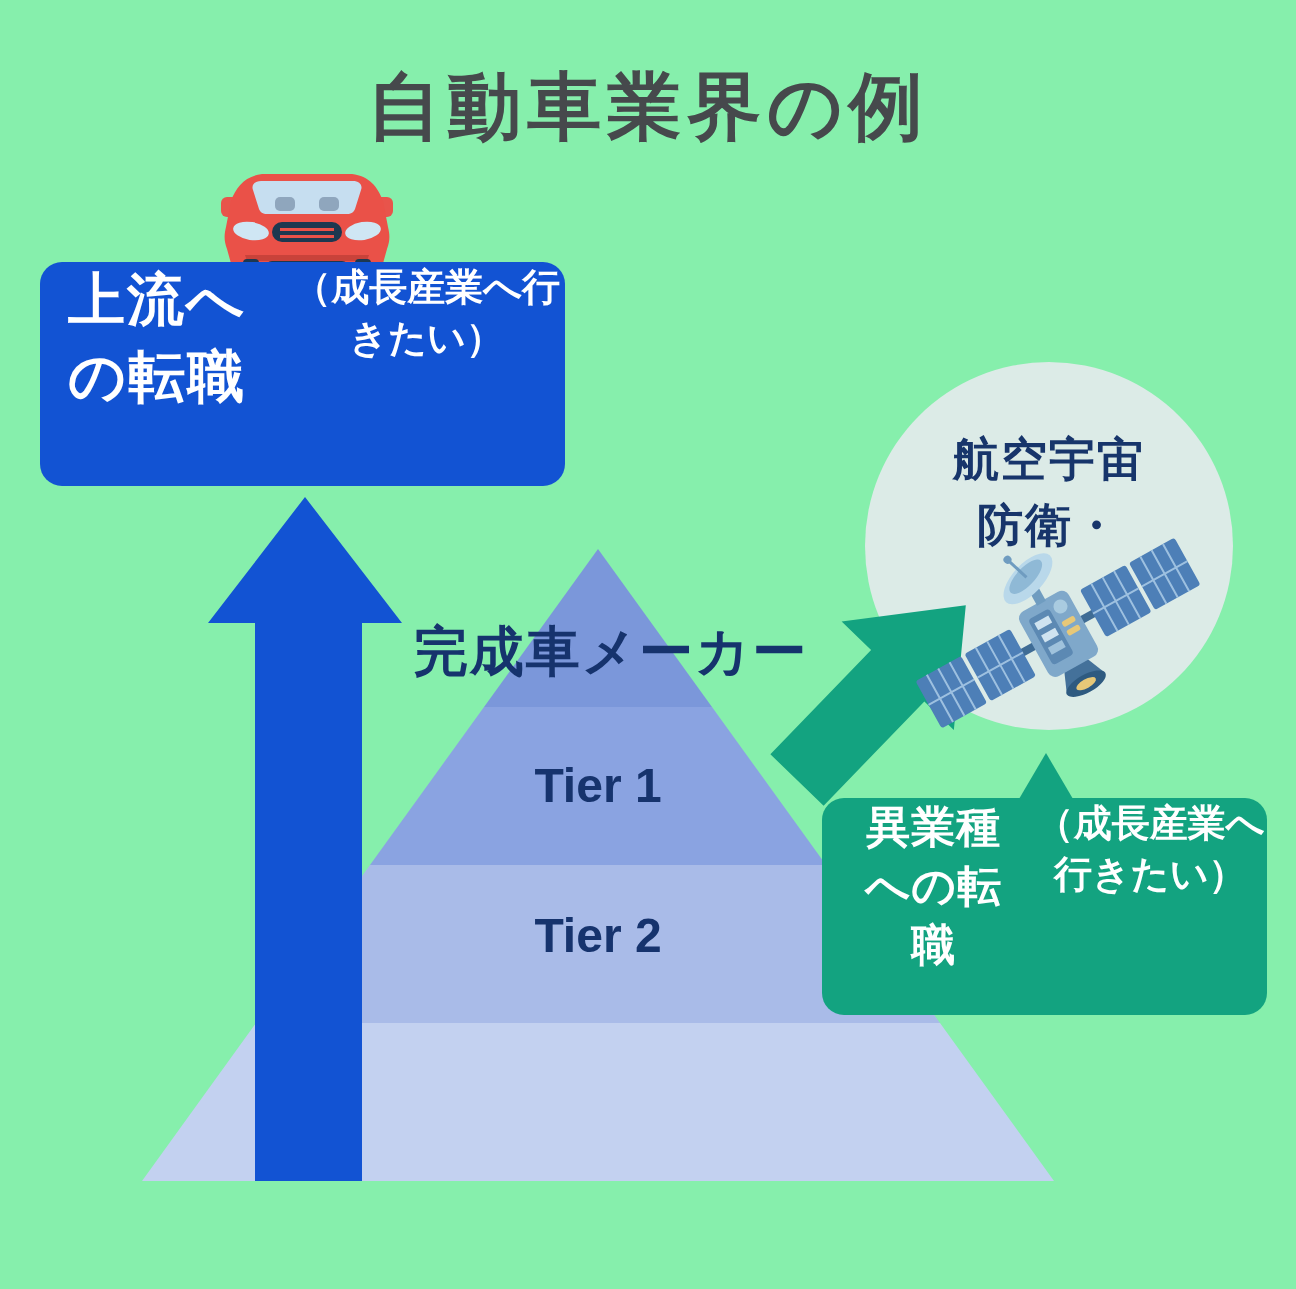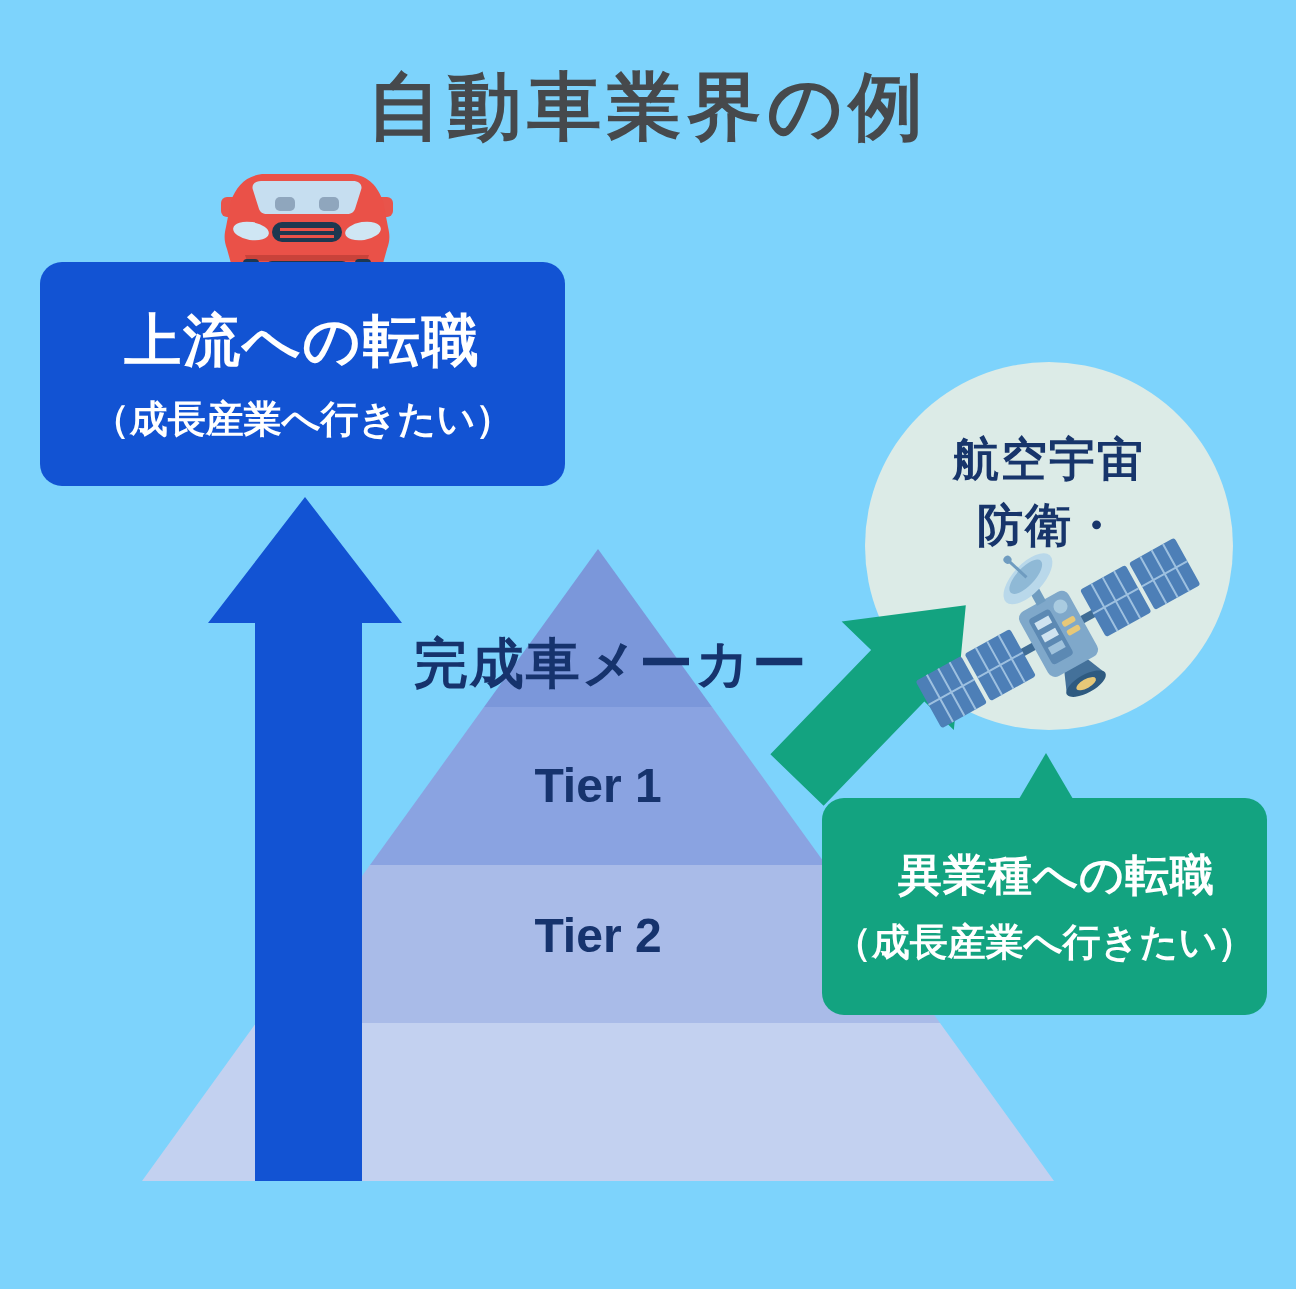--- a/index.html
+++ b/index.html
@@ -1,32 +1,32 @@
 <!DOCTYPE html>
 <html><head>
 <meta charset="utf-8">
 <style>
   html,body{margin:0;padding:0;background:#e8e8e9;}
   .canvas{
     position:relative;
     width:1296px;height:1289px;
-    background:#7dd3fc;
+    background:#86efac;
     overflow:hidden;
     font-family:"Liberation Sans","DejaVu Sans",sans-serif;
   }
   svg.scene{position:absolute;left:0;top:0;}
   .title{
     position:absolute;left:0;top:58px;width:100%;
     text-align:center;
     font-size:74px;font-weight:bold;letter-spacing:6px;
     color:#46494c;
   }
   .callout{
     position:absolute;
-    display:flex;flex-direction:column;justify-content:center;align-items:center;
+    display:flex;flex-direction:row;justify-content:center;align-items:flex-start;
     color:#ffffff;text-align:center;
   }
   .callout-blue{
     left:40px;top:262px;width:525px;height:224px;
     background:#1253d3;border-radius:22px;gap:14px;
   }
   .callout-green{
     left:822px;top:798px;width:445px;height:217px;
     background:#13a380;border-radius:22px;gap:12px;
   }
@@ -36,21 +36,20 @@
   .green-tail{
     position:absolute;left:1019px;top:753px;width:0;height:0;
     border-left:27px solid transparent;
     border-right:27px solid transparent;
     border-bottom:46px solid #13a380;
   }
   .pyramid-top-label{
     position:absolute;left:611px;top:616px;transform:translateX(-50%);
     font-size:54px;font-weight:bold;color:#16336d;white-space:nowrap;
     letter-spacing:2px;
-    margin-top:12px;
   }
   .tier-label{
     position:absolute;left:598px;transform:translateX(-50%);
     font-size:48px;font-weight:bold;color:#16336d;white-space:nowrap;
   }
   .tier-1{top:758px;}
   .tier-2{top:908px;}
   .tier-3{top:1074px;}
   .bubble-label{
     position:absolute;left:1049px;top:426px;transform:translateX(-50%);

